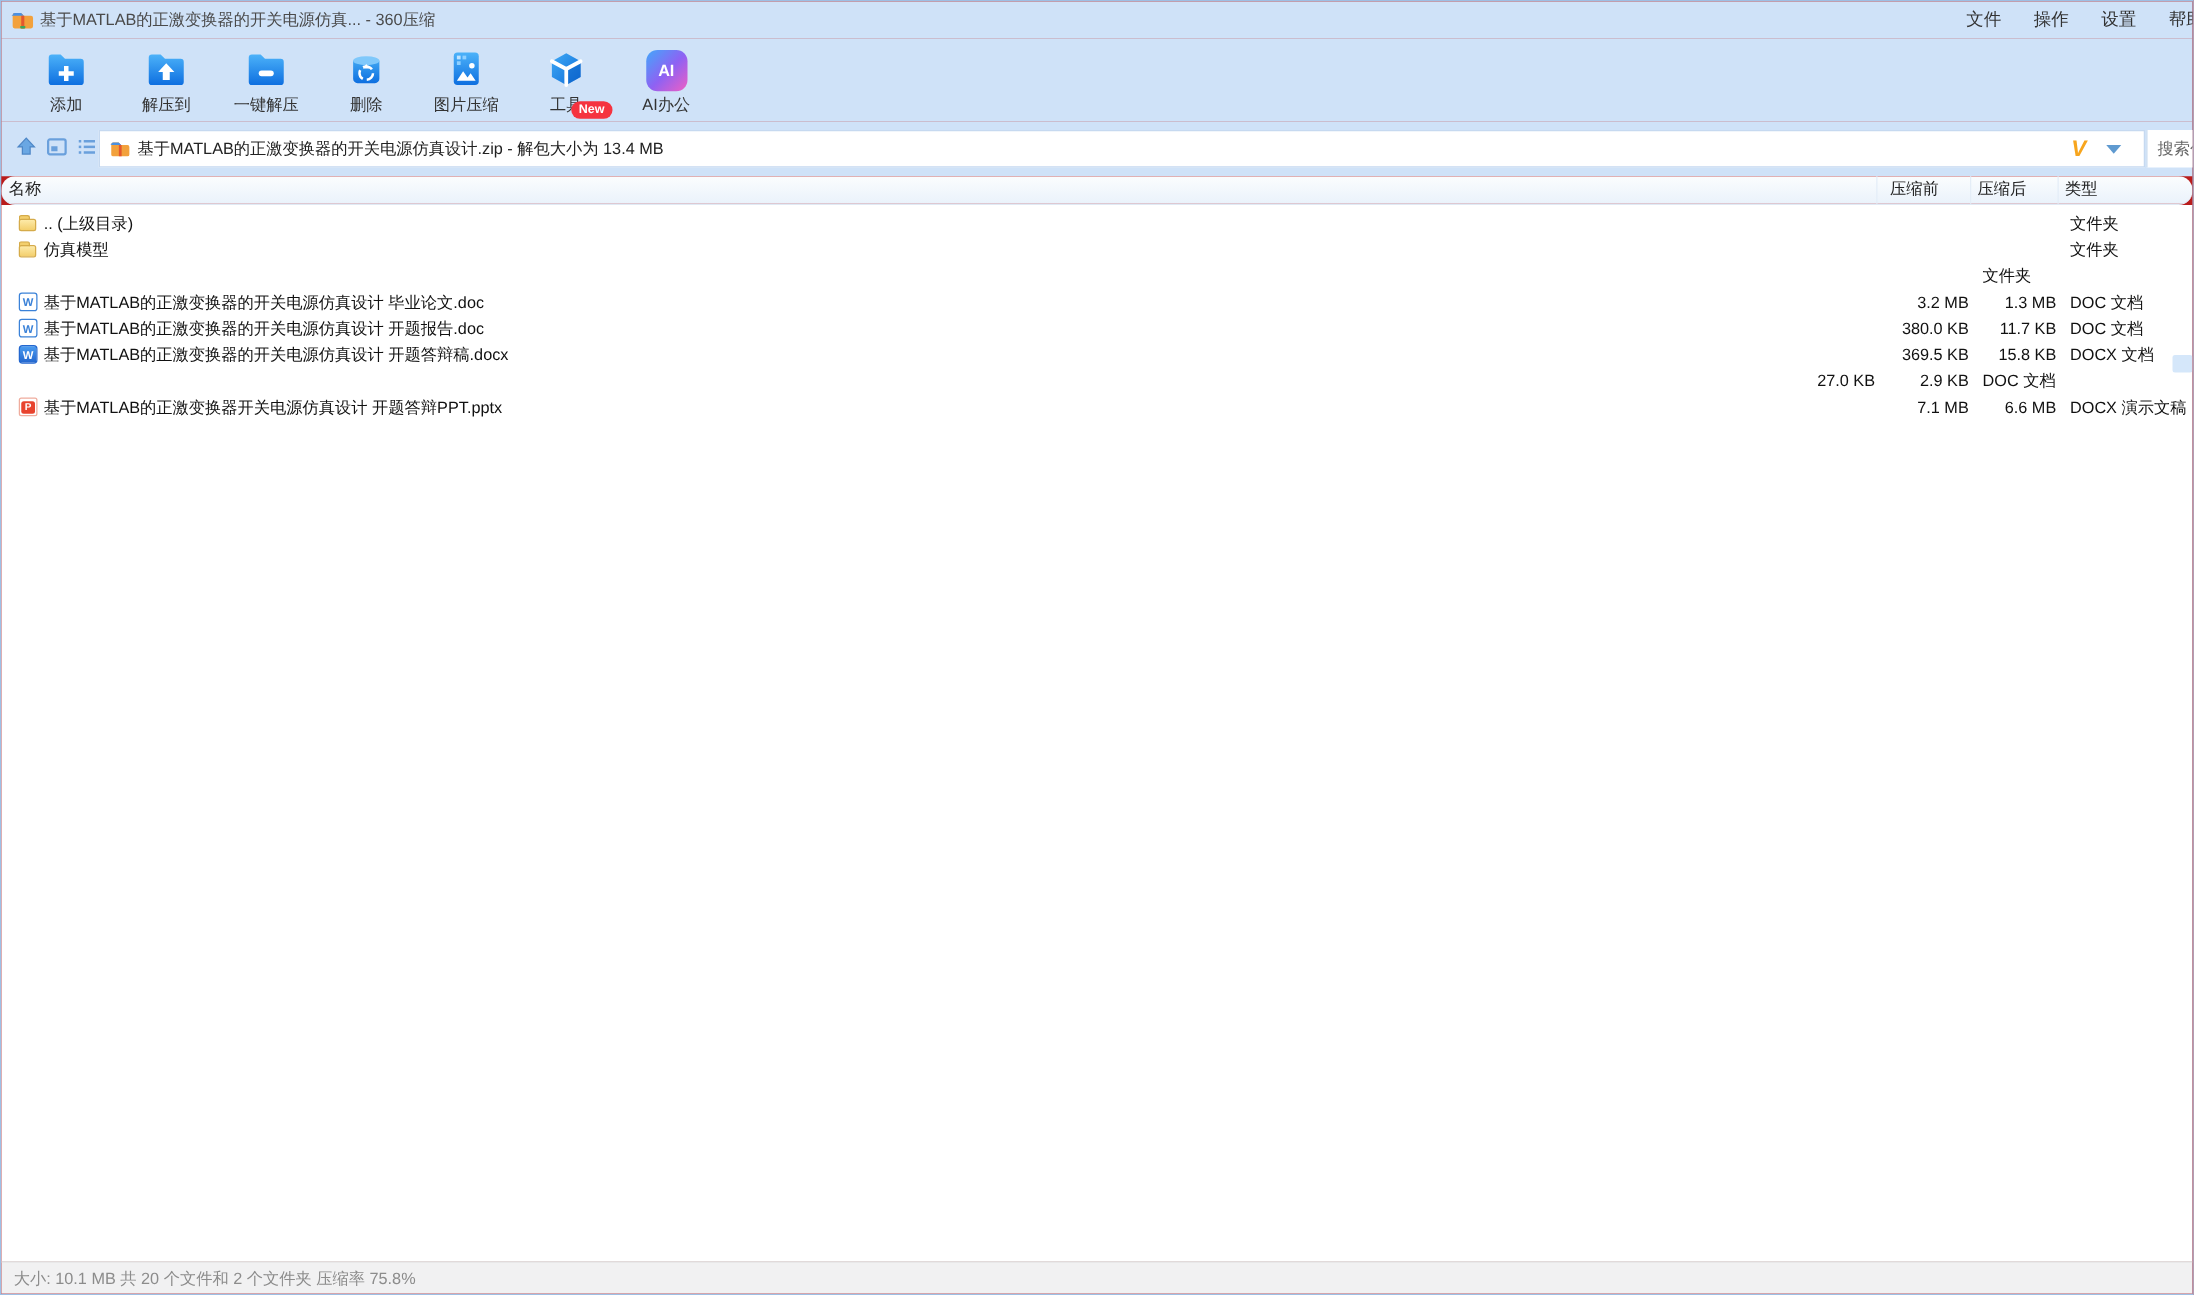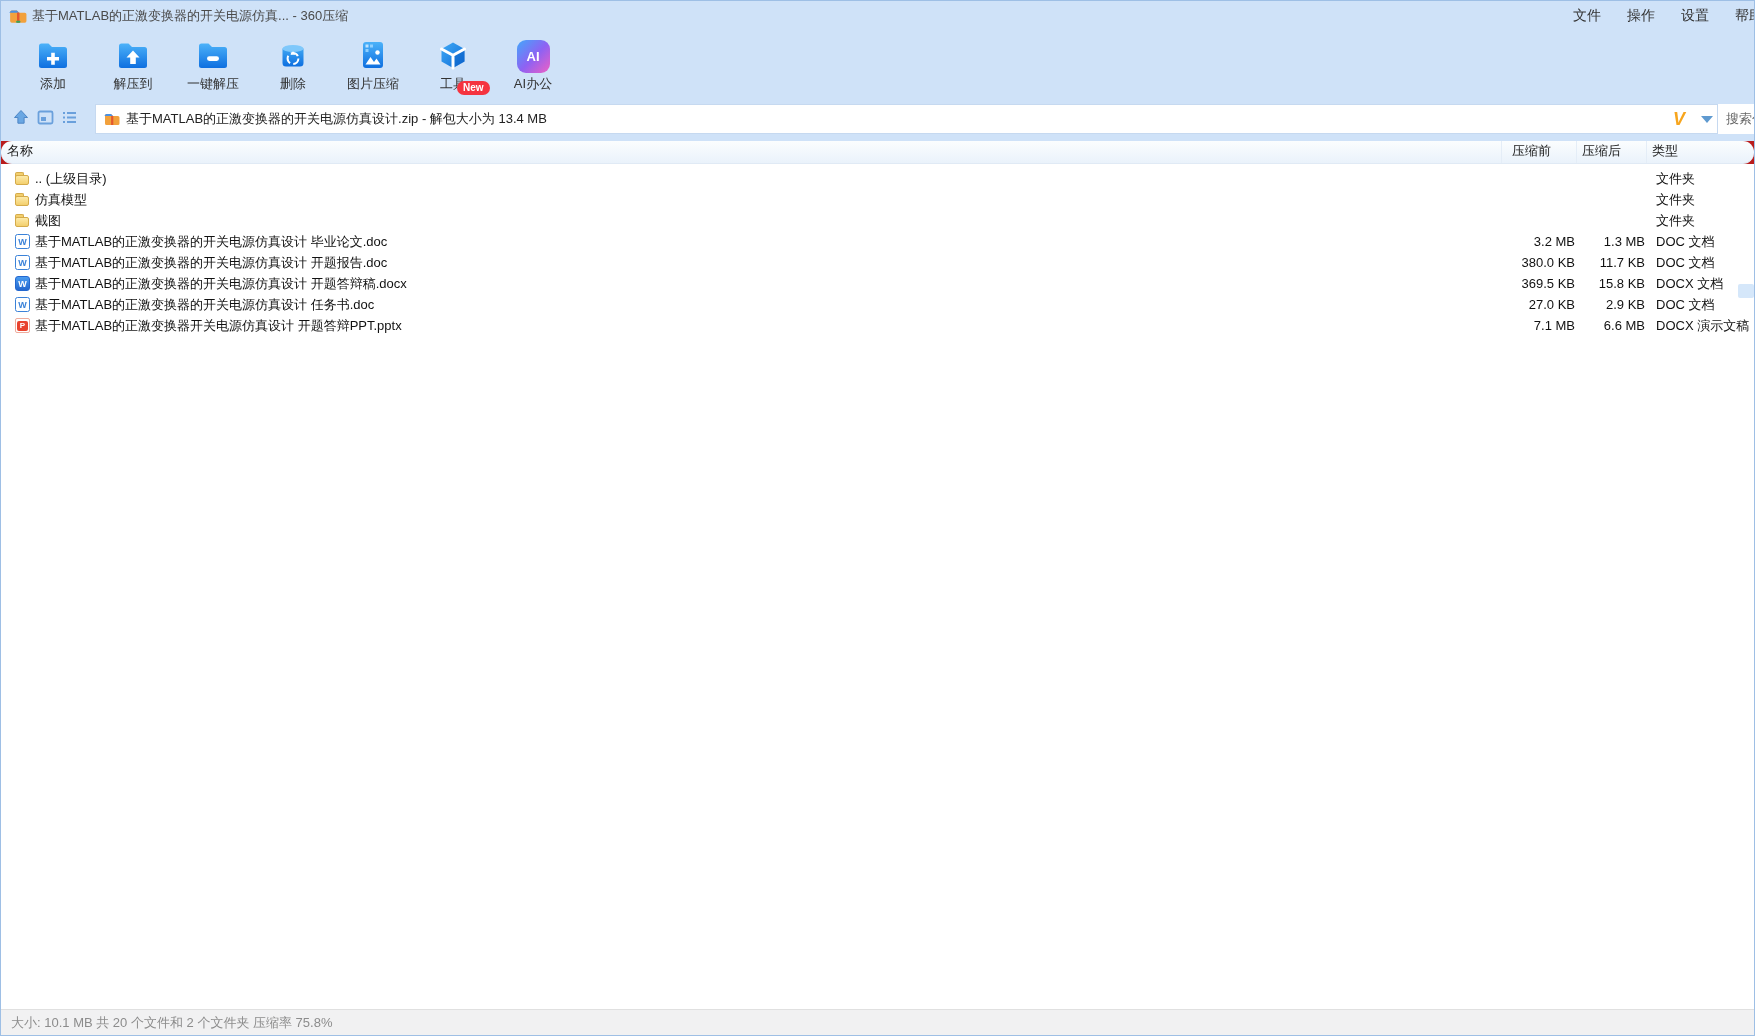--- a/index.html
+++ b/index.html
@@ -22,21 +22,21 @@
   .tool-label{font-size:13px;color:#333;margin-top:1px;white-space:nowrap;}
   .badge-new{position:absolute;top:-2px;left:44px;background:#f5333f;color:#fff;font-size:10px;font-weight:bold;
     padding:1px 6px 2px;border-radius:9px;line-height:11px;margin-top:47px;}
   .ai-chip{width:33px;height:33px;border-radius:9px;margin-top:2px;
     background:linear-gradient(135deg,#43a7fb 0%,#8e62f3 52%,#ef5fc4 100%);
     color:#fff;font-weight:bold;font-size:13px;display:flex;align-items:center;justify-content:center;}
   
   .addressrow{position:absolute;top:96px;left:0;right:0;height:44px;background:#cfe2f8;}
   .nav-btn{position:absolute;top:10px;width:20px;height:20px;display:flex;align-items:center;justify-content:center;cursor:default;}
   .nav-up{left:10px;}.nav-panel{left:34px;}.nav-list{left:58px;}
-  .addr-input{position:absolute;left:94px;top:7px;height:30px;width:1637px;background:#fff;
+  .addr-input{position:absolute;left:78px;top:7px;height:30px;width:1637px;background:#fff;
     border:1px solid #c6d9f0;box-sizing:border-box;display:flex;align-items:center;padding:0 8px;gap:6px;}
   .addr-text{flex:1;font-size:13px;color:#222;white-space:nowrap;overflow:hidden;}
   .v-logo{font-size:18px;font-weight:800;color:#f7a51d;font-style:italic;line-height:18px;}
   .dd-arrow{width:0;height:0;border-left:6px solid transparent;border-right:6px solid transparent;border-top:7px solid #5f9ad0;margin:0 10px 0 10px;cursor:default;}
   .searchbox{position:absolute;left:1716px;top:7px;height:30px;width:70px;background:#fff;
     border-left:1px solid #c6d9f0;box-sizing:border-box;display:flex;align-items:center;padding-left:8px;
     font-size:13px;color:#666;white-space:nowrap;}
   
   .grid-cols{display:grid;grid-template-columns:1fr 75px 70px 107px;}
   .listheader{position:absolute;top:140px;left:0;right:0;height:23px;
@@ -273,24 +273,20 @@
         <div class="frow grid-cols">
       <div class="c-name">
         <span class="fi icon-folder"></span>
         <span class="fname">仿真模型</span>
       </div>
       <div class="c-before"></div>
       <div class="c-after"></div>
       <div class="c-type">文件夹</div>
     </div>
         <div class="frow grid-cols">
-      <div class="c-name">
-        <span class="fi icon-folder"></span>
-        <span class="fname">截图</span>
-      </div>
       <div class="c-before"></div>
       <div class="c-after"></div>
       <div class="c-type">文件夹</div>
     </div>
         <div class="frow grid-cols">
       <div class="c-name">
         <span class="fi icon-doc"></span>
         <span class="fname">基于MATLAB的正激变换器的开关电源仿真设计 毕业论文.doc</span>
       </div>
       <div class="c-before">3.2 MB</div>
@@ -309,24 +305,20 @@
         <div class="frow grid-cols">
       <div class="c-name">
         <span class="fi icon-docx"></span>
         <span class="fname">基于MATLAB的正激变换器的开关电源仿真设计 开题答辩稿.docx</span>
       </div>
       <div class="c-before">369.5 KB</div>
       <div class="c-after">15.8 KB</div>
       <div class="c-type">DOCX 文档</div>
     </div>
         <div class="frow grid-cols">
-      <div class="c-name">
-        <span class="fi icon-doc"></span>
-        <span class="fname">基于MATLAB的正激变换器的开关电源仿真设计 任务书.doc</span>
-      </div>
       <div class="c-before">27.0 KB</div>
       <div class="c-after">2.9 KB</div>
       <div class="c-type">DOC 文档</div>
     </div>
         <div class="frow grid-cols">
       <div class="c-name">
         <span class="fi icon-pptx"></span>
         <span class="fname">基于MATLAB的正激变换器开关电源仿真设计 开题答辩PPT.pptx</span>
       </div>
       <div class="c-before">7.1 MB</div>

